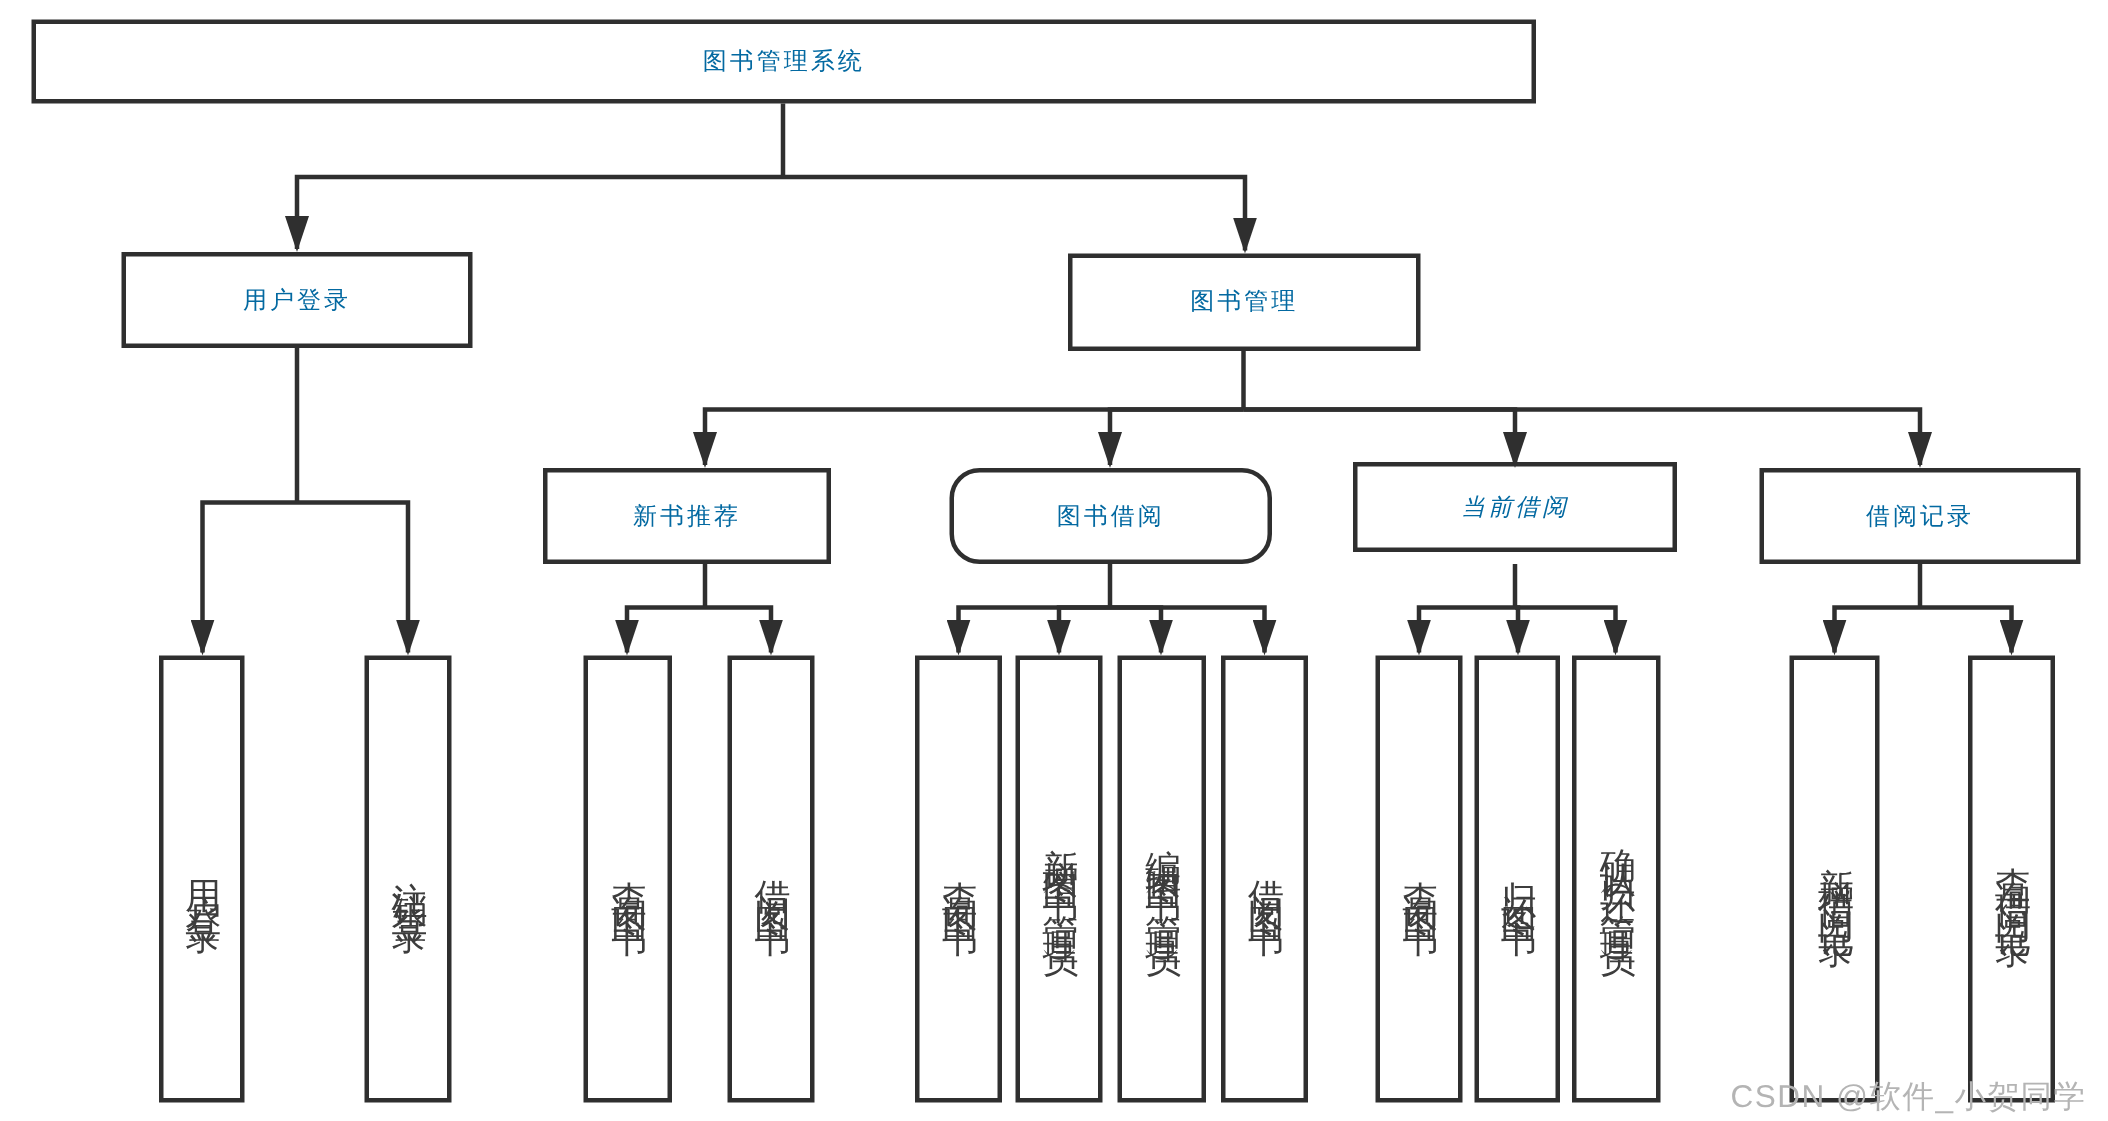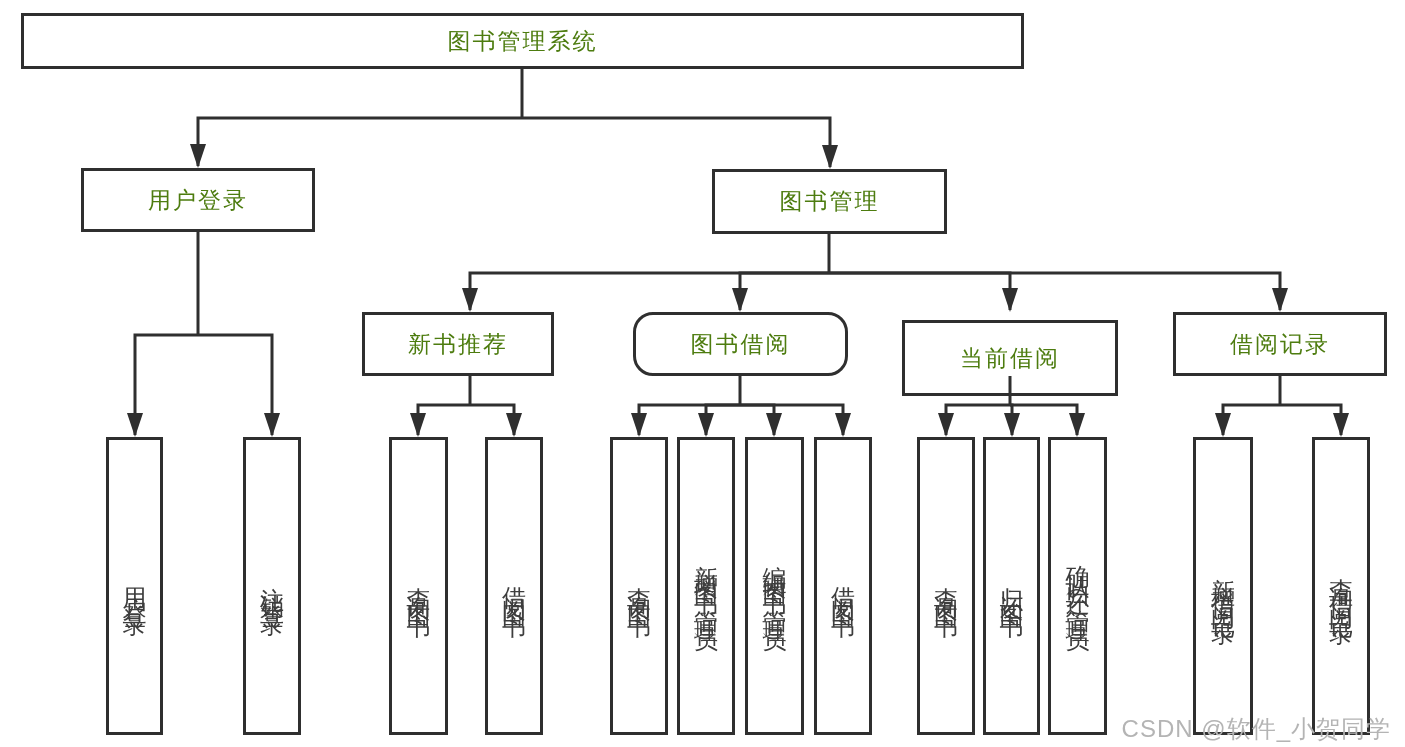--- a/index.html
+++ b/index.html
@@ -32,40 +32,40 @@
     position: absolute;
     box-sizing: border-box;
     background: #ffffff;
     border: 3px solid #2f2f2f;
     display: flex;
     align-items: center;
     justify-content: center;
     z-index: 1;
   }
   .h-node .label {
-    font-size: 23px;
-    color: #4d7c0f;
+    font-size: 16px;
+    color: #0369a1;
     letter-spacing: 2px;
     white-space: nowrap;
   }
   .v-node .label {
     writing-mode: vertical-rl;
     text-orientation: mixed;
     font-size: 24px;
     line-height: 1;
     color: #3d3d3d;
     letter-spacing: 9px;
     white-space: nowrap;
   }
   .watermark {
     position: absolute;
     right: 14px;
     bottom: 2px;
     z-index: 2;
-    font-size: 24px;
+    font-size: 21px;
     letter-spacing: 1px;
     color: #b4b4b4;
     white-space: nowrap;
   }
 </style>
 </head>
 <body>
 
 <div class="canvas">
 
@@ -134,21 +134,21 @@
   <div class="node h-node" style="left:712px; top:169px; width:235px; height:65px;">
     <span class="label">图书管理</span>
   </div>
 
   <div class="node h-node" style="left:362px; top:312px; width:192px; height:64px;">
     <span class="label">新书推荐</span>
   </div>
   <div class="node h-node" style="left:633px; top:312px; width:215px; height:64px;border-radius:20px;">
     <span class="label">图书借阅</span>
   </div>
-  <div class="node h-node" style="left:902px; top:320px; width:216px; height:76px;">
+  <div class="node h-node" style="left:902px; top:308px; width:216px; height:60px;font-style:italic;">
     <span class="label">当前借阅</span>
   </div>
   <div class="node h-node" style="left:1173px; top:312px; width:214px; height:64px;">
     <span class="label">借阅记录</span>
   </div>
 
   <div class="node v-node" style="left:106px; top:437px; width:57px; height:298px;">
     <span class="label">用户登录</span>
   </div>
   <div class="node v-node" style="left:243px; top:437px; width:58px; height:298px;">

